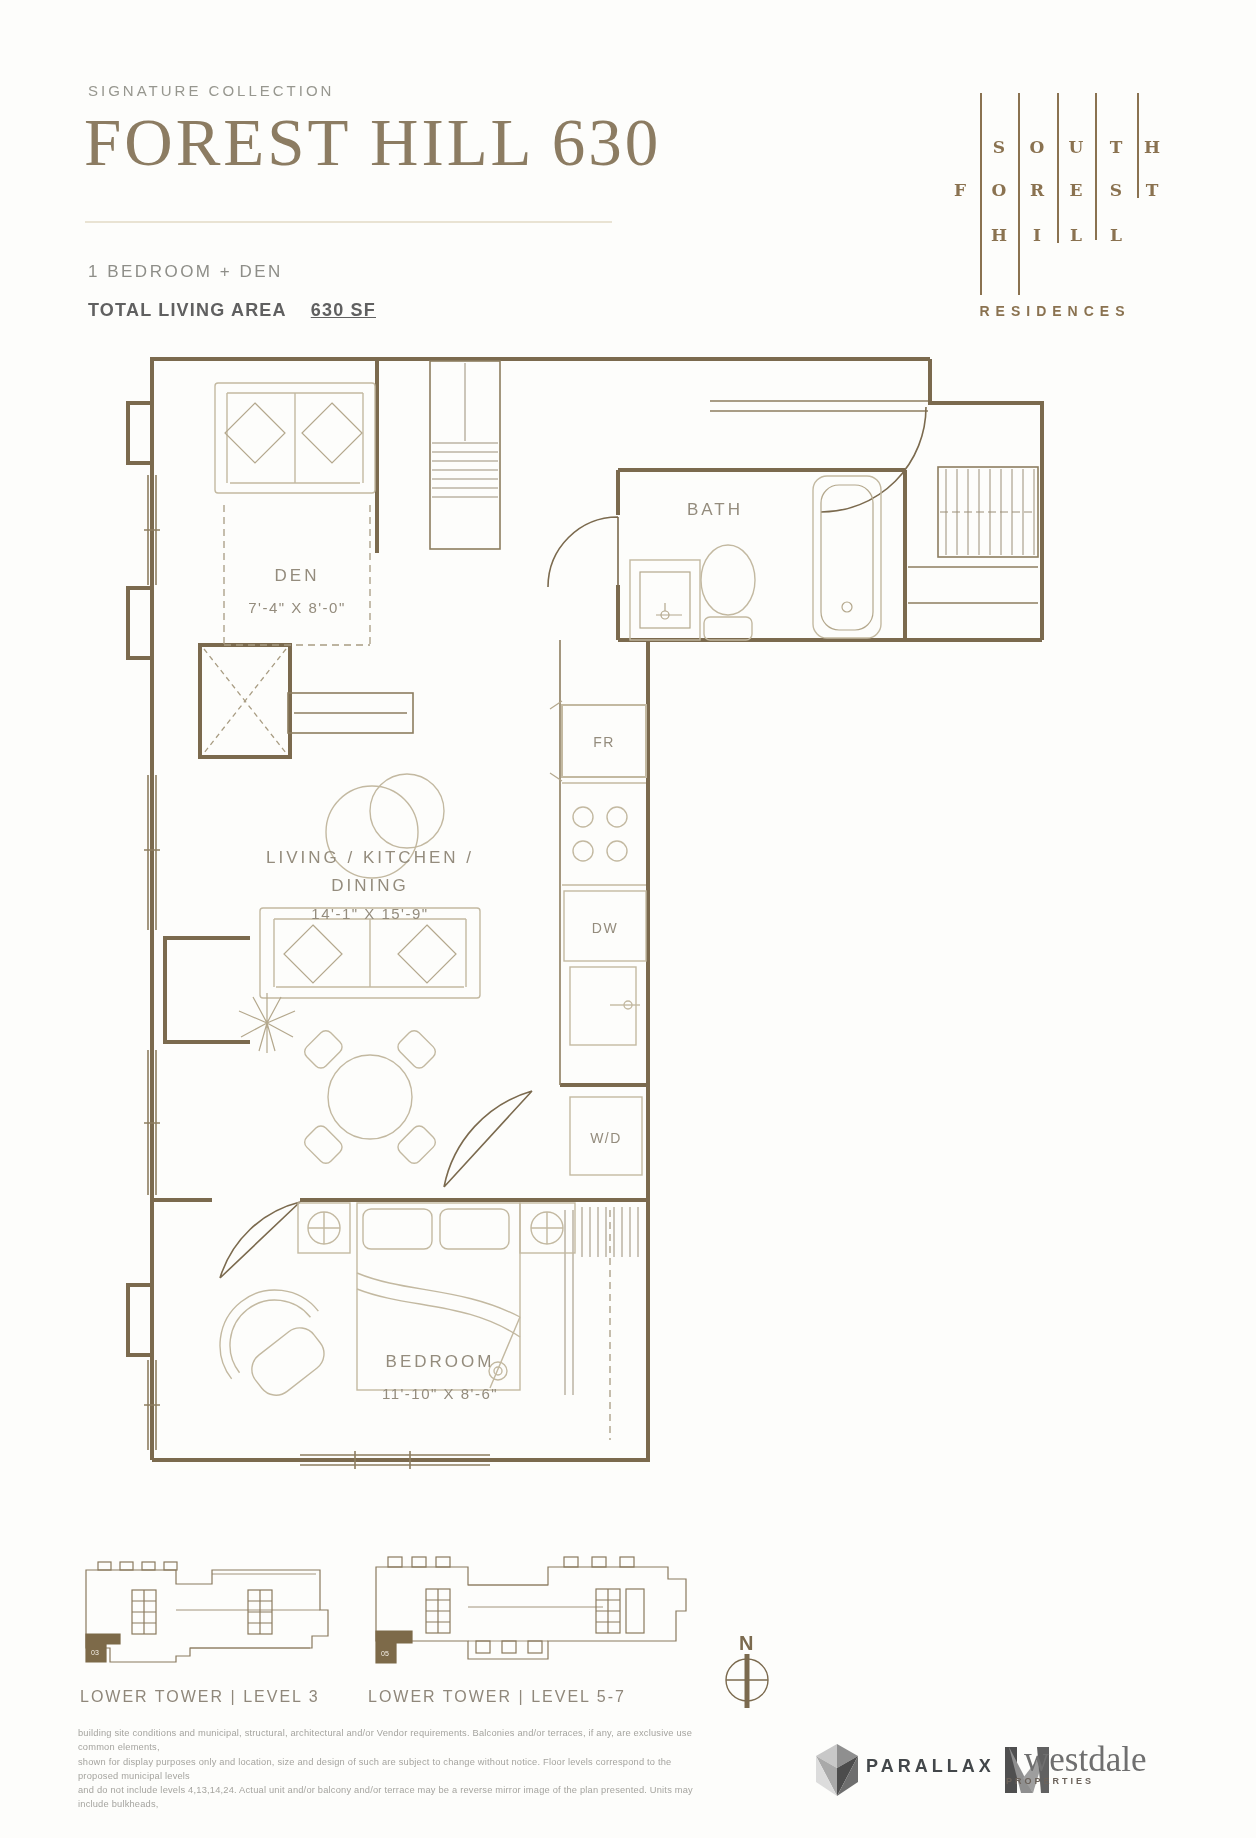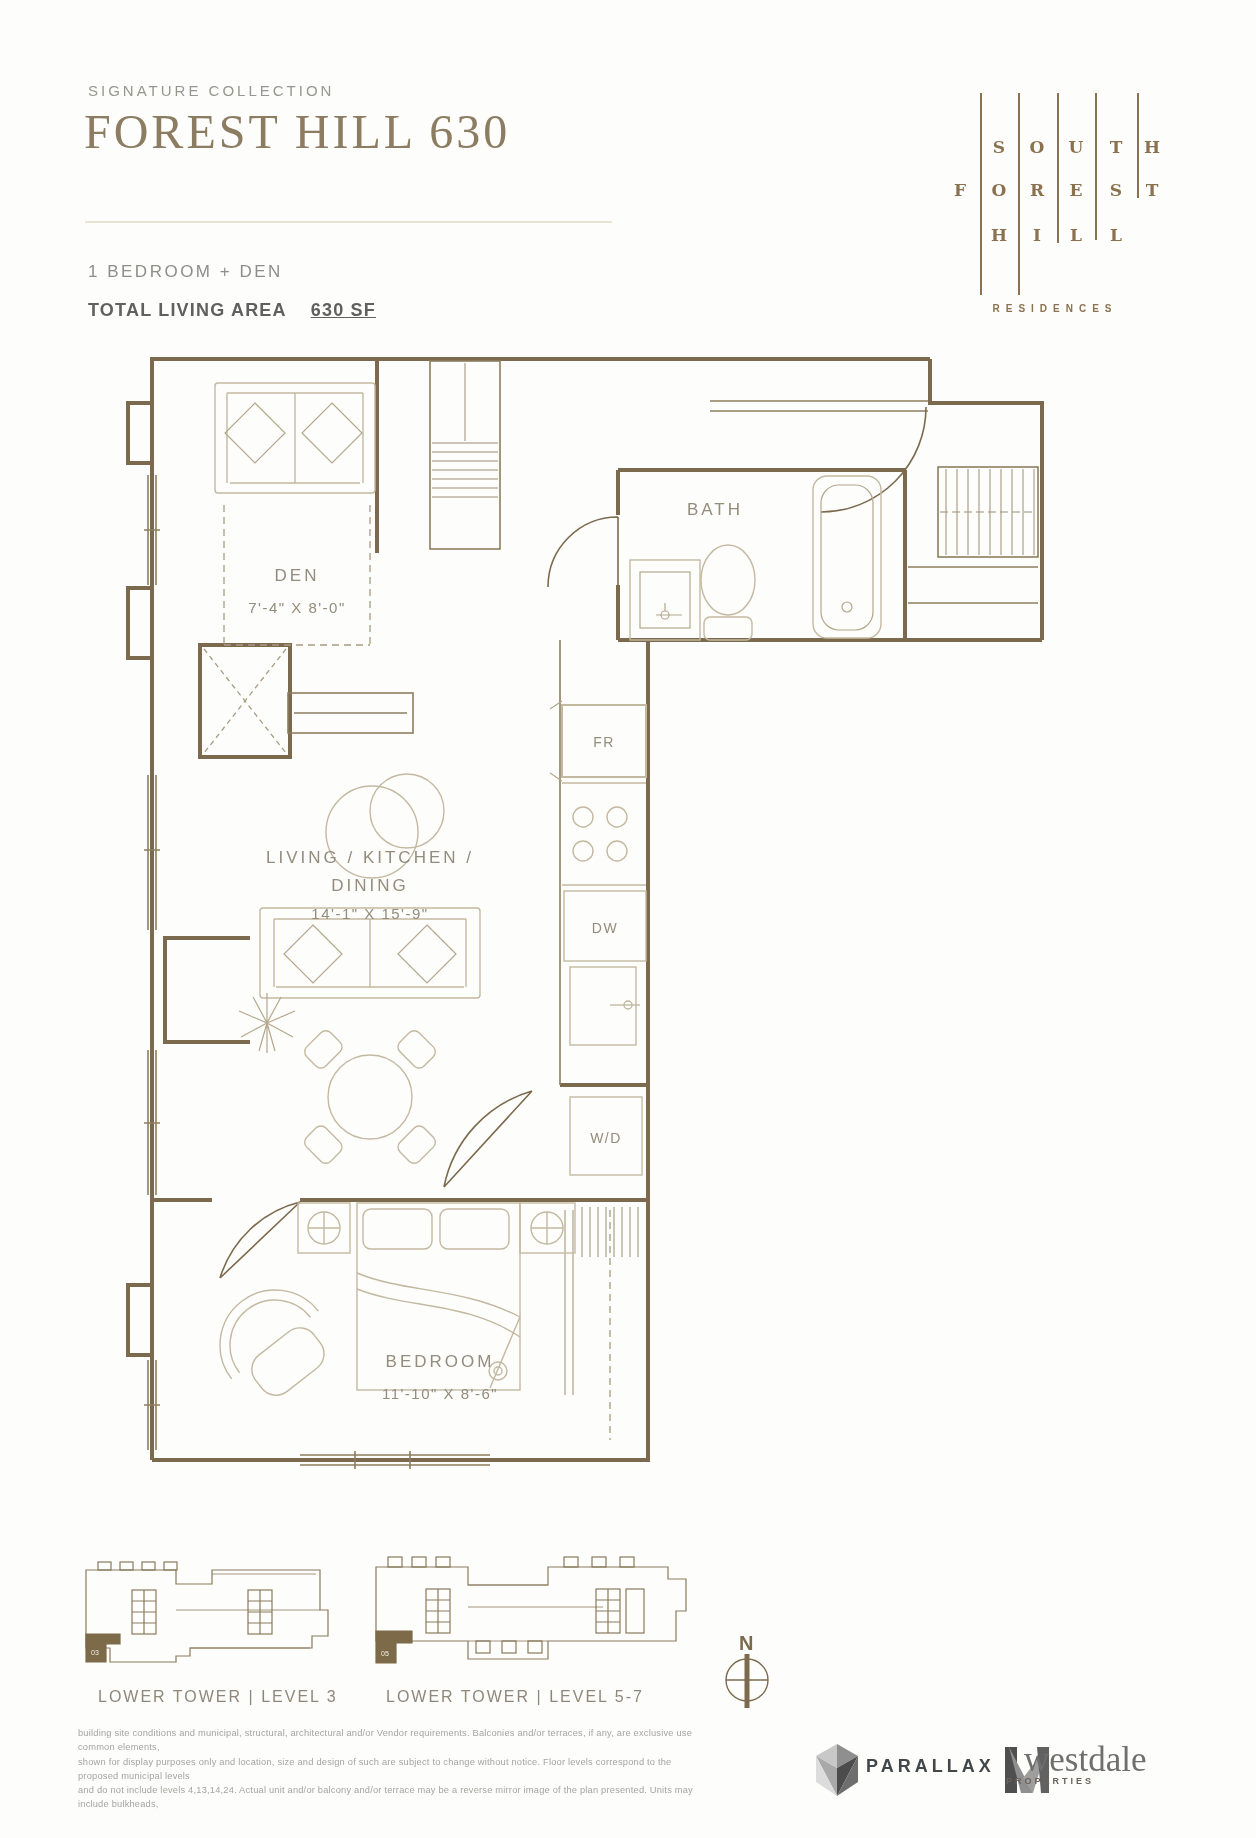--- a/index.html
+++ b/index.html
@@ -2,52 +2,52 @@
 <html><head>
 <meta charset="utf-8">
 <style>
   html,body{margin:0;padding:0;}
   body{width:1256px;height:1838px;background:#fdfdfb;font-family:"Liberation Sans",sans-serif;overflow:hidden;}
   #page{position:relative;width:1256px;height:1838px;background:#fdfdfb;padding-left:14px;}
   .abs{position:absolute;}
 
   
   #collection{left:88px;top:82px;font-size:15px;letter-spacing:3px;color:#97978f;}
-  #title{left:84px;top:104px;font-family:"Liberation Serif","DejaVu Serif",serif;font-size:48px;letter-spacing:3px;color:#8c7c62;font-weight:400;}
+  #title{left:84px;top:104px;font-family:"Liberation Serif","DejaVu Serif",serif;font-size:67px;letter-spacing:3px;color:#8c7c62;font-weight:400;}
   #title-rule{left:85px;top:221px;width:527px;height:2px;background:#e9e3d3;}
   #unit-type{left:88px;top:262px;font-size:17px;letter-spacing:2.5px;color:#8e8e88;}
   #area-line{left:88px;top:300px;font-size:18px;letter-spacing:1.2px;color:#606060;font-weight:bold;}
   #area-line .val{margin-left:24px;text-decoration:underline;}
 
   
   #logo{left:940px;top:85px;width:255px;height:245px;}
   #logo .bar{position:absolute;width:2px;background:#8a7250;top:8px;}
   #logo .lt{position:absolute;width:30px;text-align:center;font-family:"DejaVu Serif","Liberation Serif",serif;font-weight:bold;font-size:17px;color:#8a7250;}
-  #logo-res{position:absolute;left:0px;top:218px;width:230px;text-align:center;font-size:10px;font-weight:bold;letter-spacing:6px;color:#8a7250;}
+  #logo-res{position:absolute;left:0px;top:218px;width:230px;text-align:center;font-size:14px;font-weight:bold;letter-spacing:6px;color:#8a7250;}
 
   
   #plan{left:70px;top:345px;}
   #plan .w{stroke:#7b6a4e;stroke-width:4;fill:none;}
   #plan .w2{stroke:#8d7d60;stroke-width:1.6;fill:none;}
   #plan .f{stroke:#c3b9a1;stroke-width:1.4;fill:none;}
   #plan .f2{stroke:#b4a88d;stroke-width:1.2;fill:none;}
   #plan .d{stroke:#a89c82;stroke-width:1.3;fill:none;stroke-dasharray:7 5;}
   #plan .h{stroke:#9b8f78;stroke-width:1;fill:none;}
   #plan .door{stroke:#7b6a4e;stroke-width:1.6;fill:none;}
   #plan text{fill:#948c7d;font-family:"Liberation Sans",sans-serif;}
   .room-label{font-size:17px;letter-spacing:3px;}
   .dim-label{font-size:15px;letter-spacing:1.5px;}
   .small-label{font-size:14px;letter-spacing:1.5px;}
 
   
   .kp path,.kp rect,.kp line{stroke:#8a7a5e;fill:none;stroke-width:1.2;}
   .kp .fill{fill:#7d6a49;stroke:#7d6a49;}
   .kp .cell{stroke-width:.8;}
   .kp text{fill:#f4efe6;font-size:7px;font-family:"Liberation Sans",sans-serif;}
-  .kp-label{font-size:16px;letter-spacing:2px;color:#8f877a;margin-left:18px;}
+  .kp-label{font-size:16px;letter-spacing:2px;color:#8f877a;}
   #kp1-label{left:80px;top:1688px;}
   #kp2-label{left:368px;top:1688px;text-align:right;}
 
   
   #compass text{fill:#7b6a4e;font-size:20px;font-weight:bold;font-family:"Liberation Sans",sans-serif;}
   #compass .c{stroke:#7b6a4e;fill:none;stroke-width:1.4;}
 
   
   #disclaimer{left:78px;top:1726px;width:630px;color:#a5a49f;font-size:9.3px;line-height:14.3px;letter-spacing:.2px;}
 

